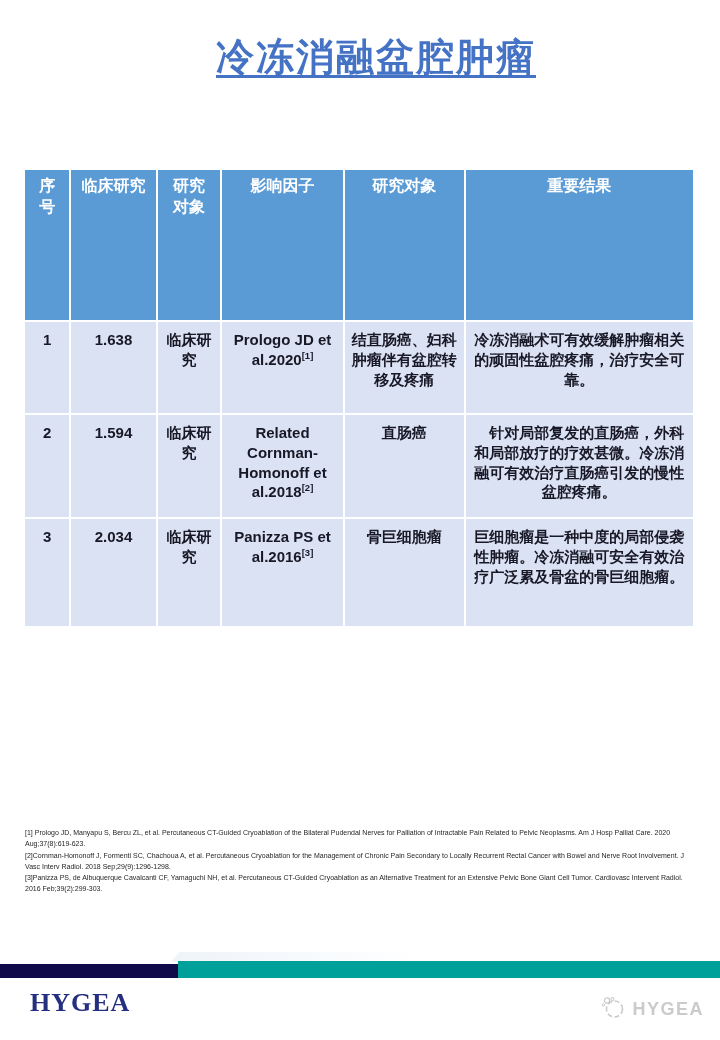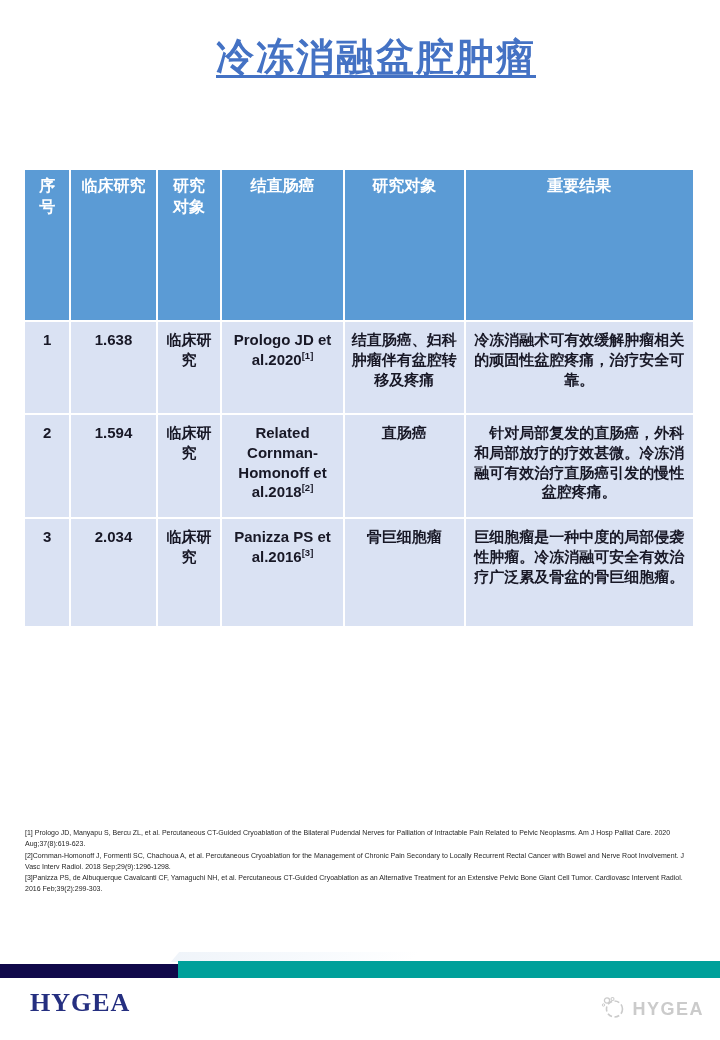--- a/index.html
+++ b/index.html
@@ -126,21 +126,21 @@
       <col style="width:62px">
     <col style="width:120px">
       <col style="width:118px">
       <col style="width:226px">
   </colgroup>
   <tbody>
       <tr style="height:150px">
     <th class="th-no">序号</th>
     <th>临床研究</th>
     <th class="th-type">研究对象</th>
-    <th>结直肠癌</th>
+    <th>影响因子</th>
     <th>研究对象</th>
     <th>重要结果</th>
   </tr>
 
   <tr style="height:91px">
     <td class="c-no">1</td>
     <td class="c-if">1.638</td>
     <td class="c-type">临床研究</td>
     <td class="c-ref"><span>Prologo JD et al.2020</span><sup>[1]</sup></td>
     <td class="c-subj">结直肠癌、妇科肿瘤伴有盆腔转移及疼痛</td>

